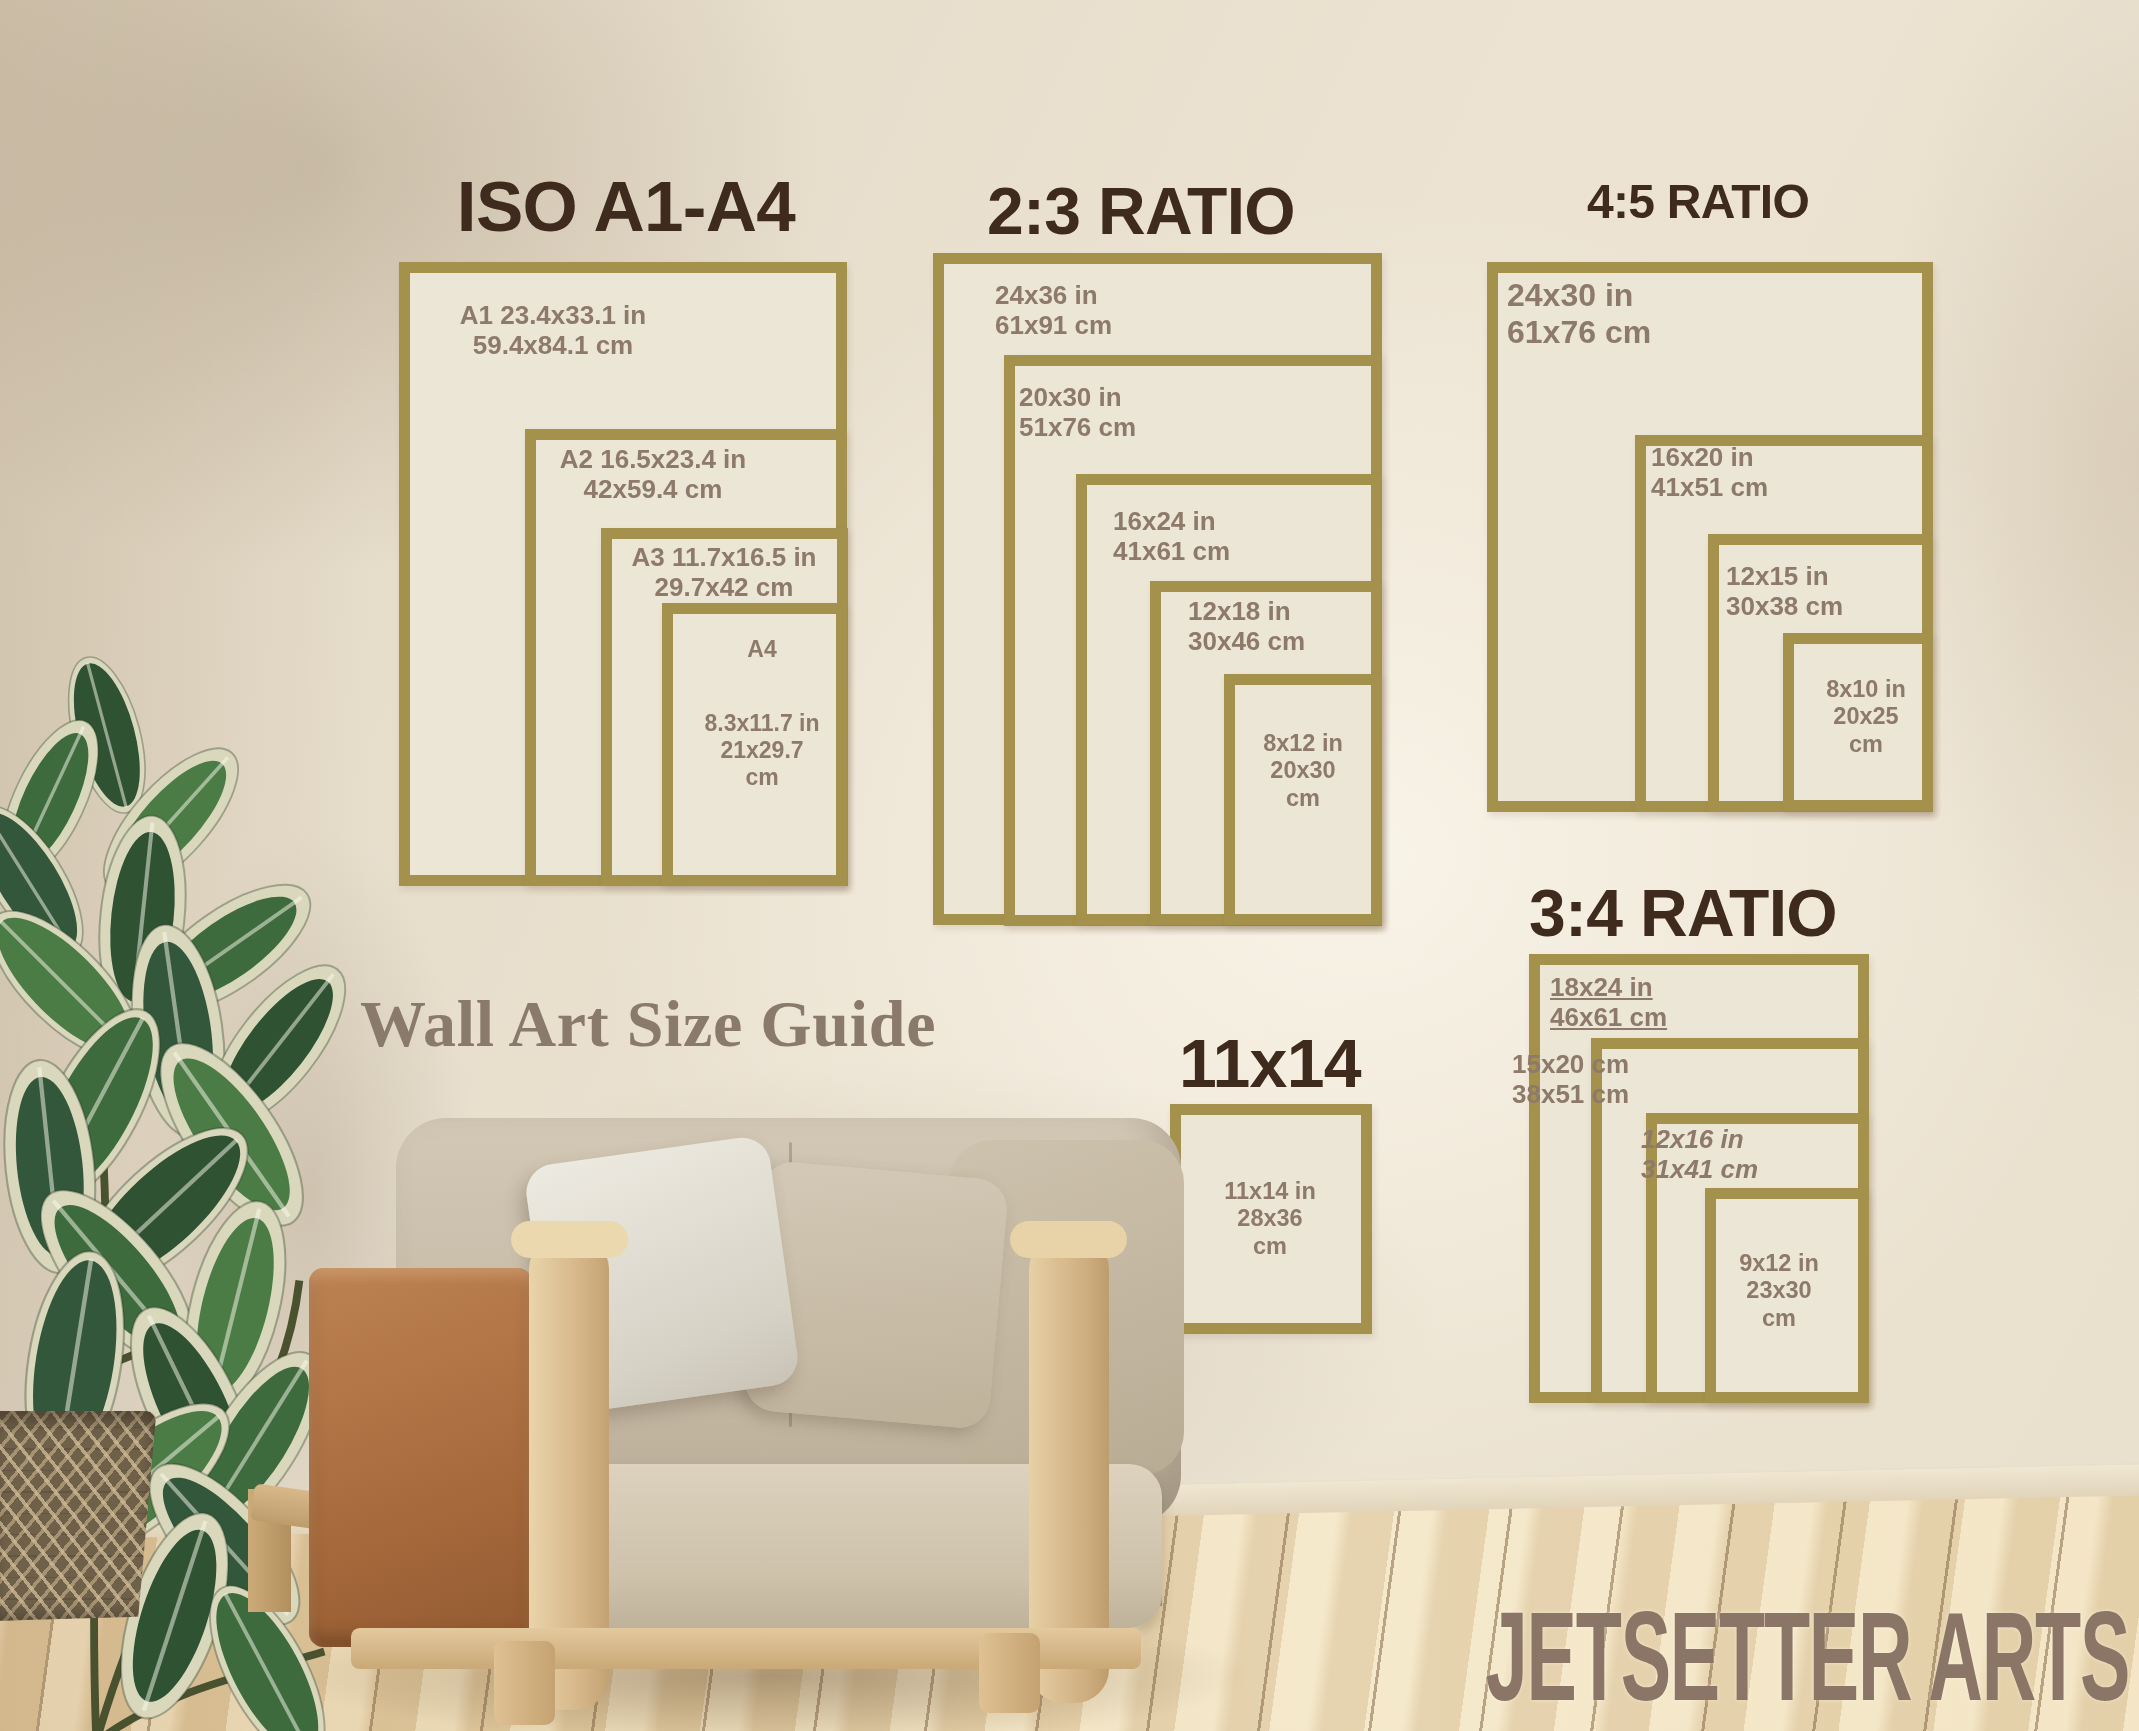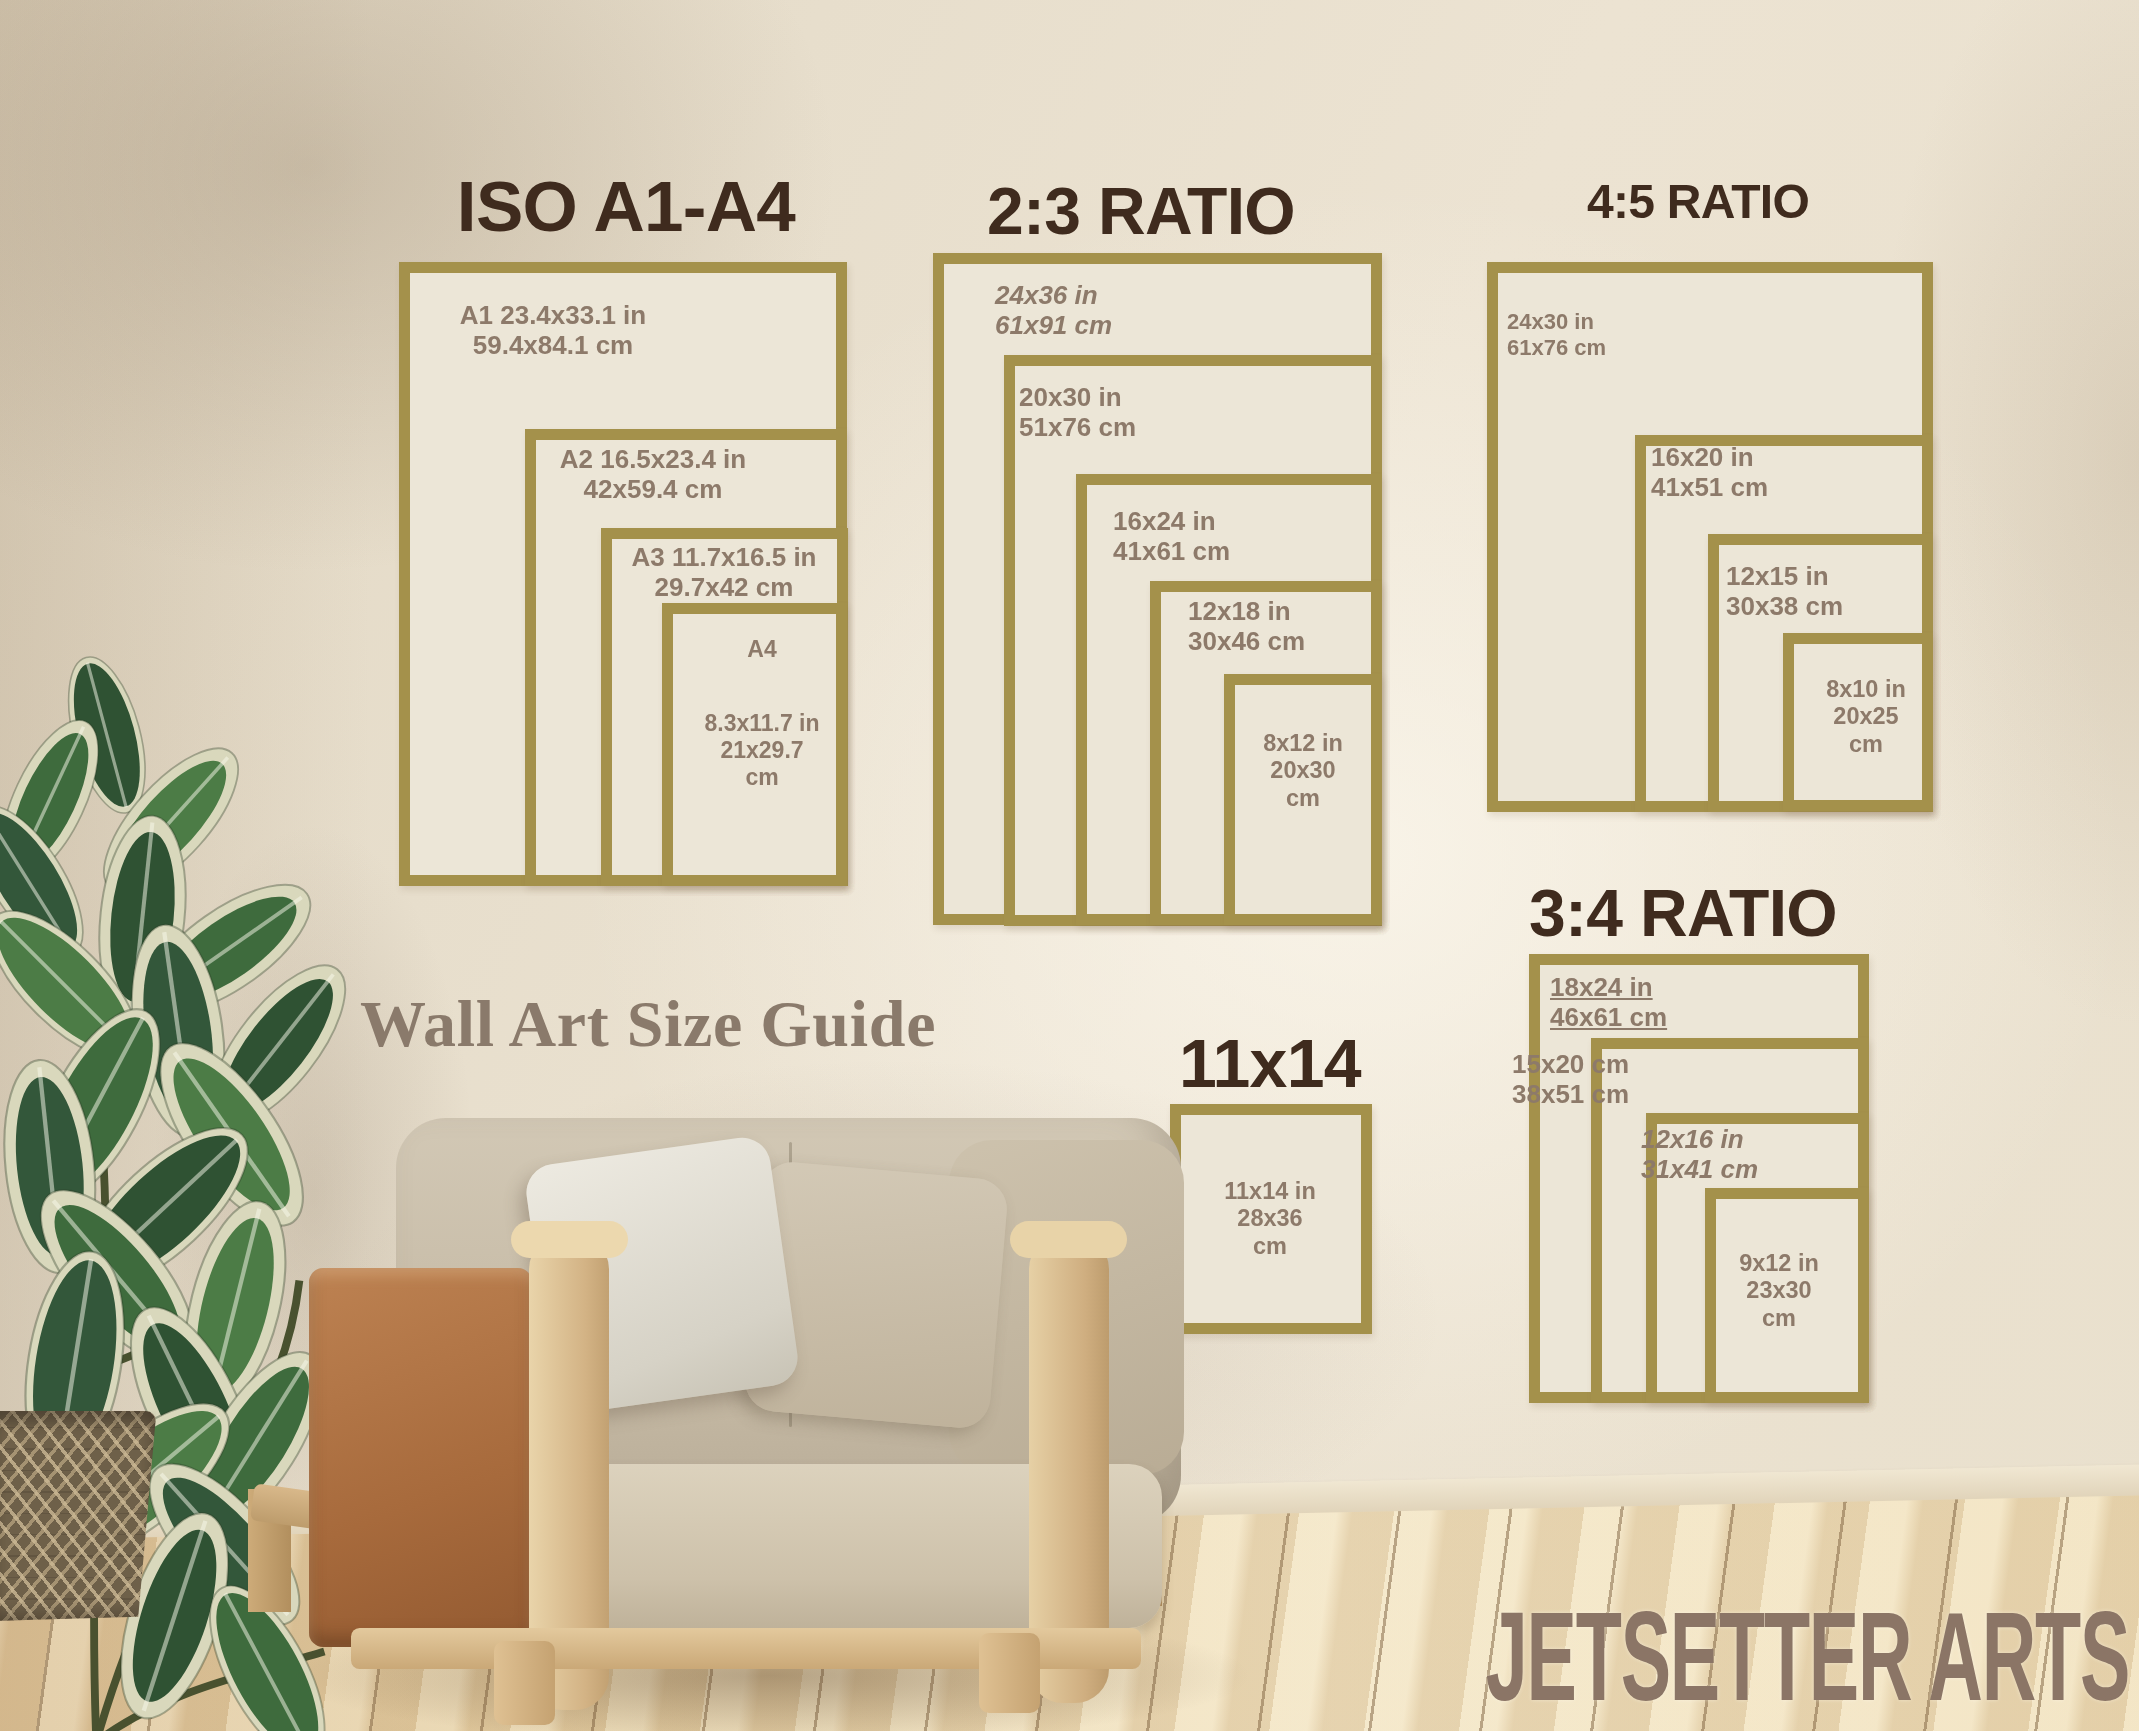--- a/index.html
+++ b/index.html
@@ -130,21 +130,21 @@
       </div>
       <div class="frame" style="left: 662px; top: 603px; width: 185px; height: 283px;"></div>
       <div class="frame-label center gap" style="left: 762px; top: 636px; font-size: 23px;">
         <div class="ln">A4</div>
         <div class="ln">8.3x11.7 in</div>
         <div class="ln">21x29.7</div>
         <div class="ln">cm</div>
       </div>
       <div class="section-title" style="left: 1141px; top: 178px; font-size: 66px;">2:3 RATIO</div>
       <div class="frame" style="left: 933px; top: 253px; width: 449px; height: 672px;"></div>
-      <div class="frame-label left" style="left: 995px; top: 280px; font-size: 26px; font-style: italic;">
+      <div class="frame-label left" style="left: 995px; top: 280px; font-size: 26px;">
         <div class="ln">24x36 in</div>
         <div class="ln">61x91 cm</div>
       </div>
       <div class="frame" style="left: 1004px; top: 355px; width: 378px; height: 571px;"></div>
       <div class="frame-label left" style="left: 1019px; top: 382px; font-size: 26px;">
         <div class="ln">20x30 in</div>
         <div class="ln">51x76 cm</div>
       </div>
       <div class="frame" style="left: 1076px; top: 474px; width: 306px; height: 451px;"></div>
       <div class="frame-label left" style="left: 1113px; top: 506px; font-size: 26px;">
@@ -157,21 +157,21 @@
         <div class="ln">30x46 cm</div>
       </div>
       <div class="frame" style="left: 1224px; top: 674px; width: 158px; height: 251px;"></div>
       <div class="frame-label center" style="left: 1303px; top: 722px; font-size: 23.5px; margin-top: 8px;">
         <div class="ln">8x12 in</div>
         <div class="ln">20x30</div>
         <div class="ln">cm</div>
       </div>
       <div class="section-title" style="left: 1698px; top: 178px; font-size: 48px;">4:5 RATIO</div>
       <div class="frame" style="left: 1487px; top: 262px; width: 446px; height: 550px;"></div>
-      <div class="frame-label left" style="left: 1507px; top: 277px; font-size: 22px; margin-top: 32px;">
+      <div class="frame-label left" style="left: 1507px; top: 277px; font-size: 32px;">
         <div class="ln">24x30 in</div>
         <div class="ln">61x76 cm</div>
       </div>
       <div class="frame" style="left: 1635px; top: 435px; width: 298px; height: 377px;"></div>
       <div class="frame-label left" style="left: 1651px; top: 442px; font-size: 26px;">
         <div class="ln">16x20 in</div>
         <div class="ln">41x51 cm</div>
       </div>
       <div class="frame" style="left: 1708px; top: 534px; width: 225px; height: 278px;"></div>
       <div class="frame-label left" style="left: 1726px; top: 561px; font-size: 26px;">

